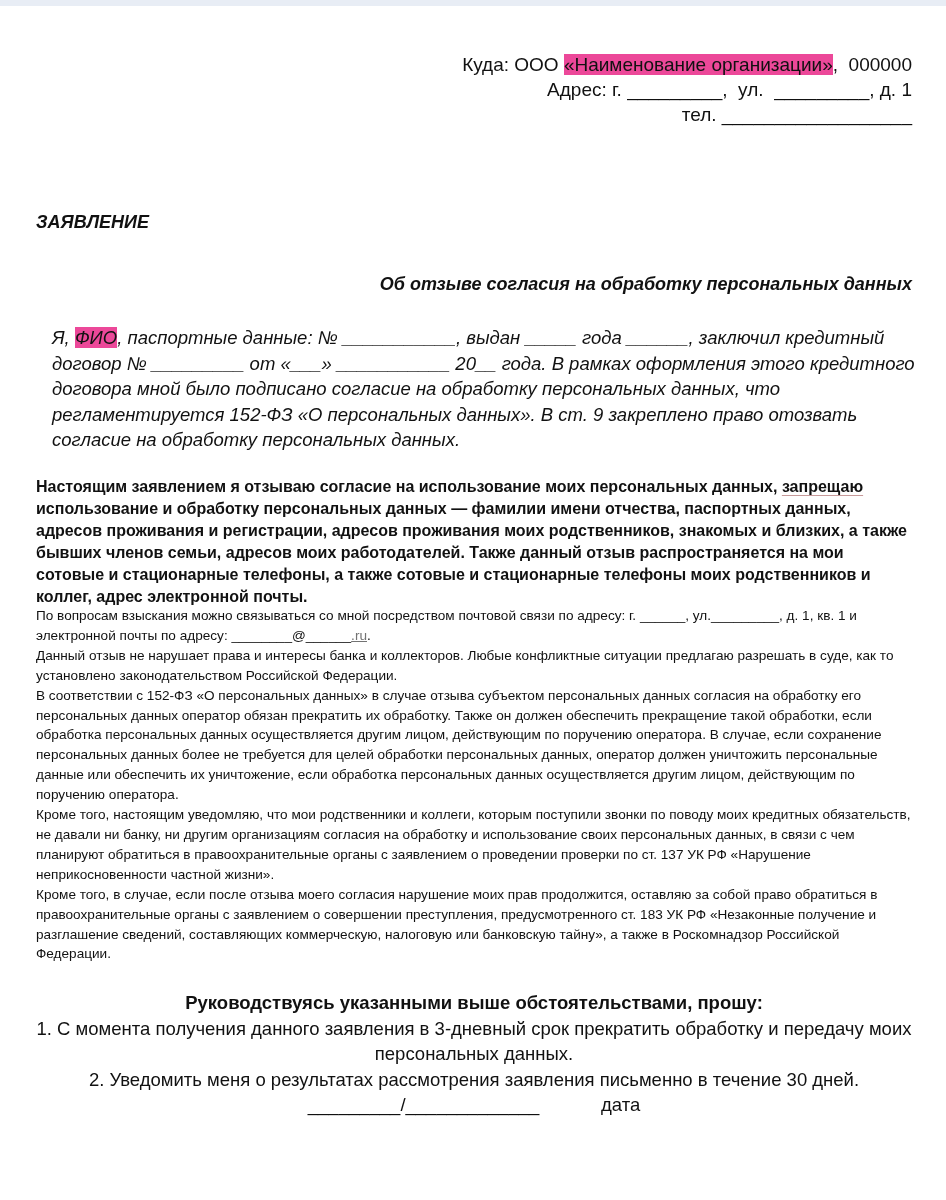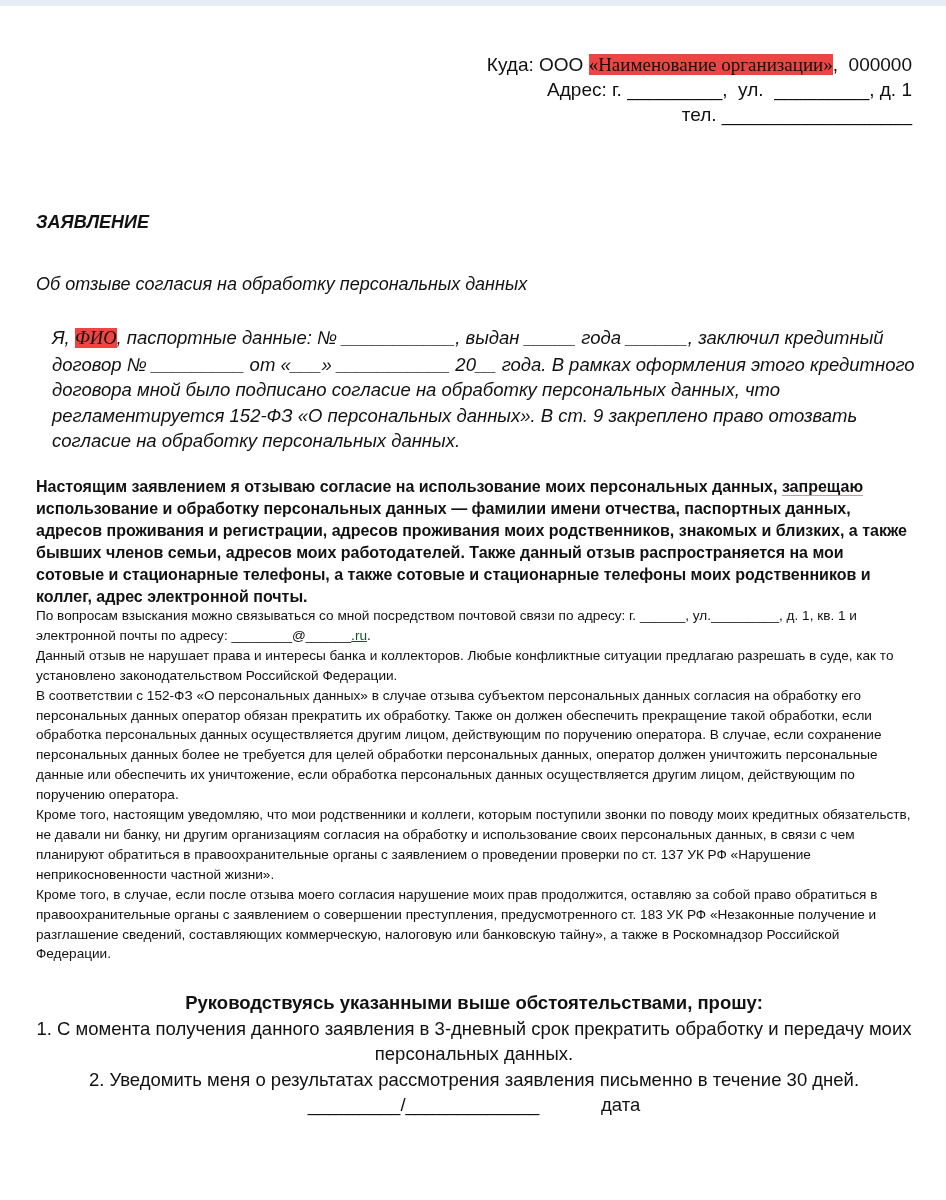--- a/index.html
+++ b/index.html
@@ -1,29 +1,29 @@
 <!DOCTYPE html>
 <html><head>
 <meta charset="utf-8">
 <style>
   html, body { margin: 0; padding: 0; background: #ffffff; }
   body { width: 946px; height: 1200px; position: relative; overflow: hidden; font-family: "Liberation Sans", sans-serif; color: #111; }
   .topbar { position: absolute; left: 0; top: 0; width: 946px; height: 6px; background: #e8edf5; }
   .page { position: absolute; left: 36px; top: 0; width: 876px; }
-  .hl { background: #ef4444; font-family: Liberation Serif, serif; }
+  .hl { background: #ec4899; }
   .header-block { position: absolute; right: 0; top: 52px; text-align: right; font-size: 19px; line-height: 25px; color: #111; }
   .header-block div { white-space: pre; }
   .title { position: absolute; left: 0; width: 876px; top: 212px; text-align: left; font-size: 18px; font-weight: bold; font-style: italic; }
-  .subtitle { position: absolute; left: 0; width: 876px; top: 274px; text-align: left; font-size: 18px; font-style: italic; }
+  .subtitle { position: absolute; left: 0; width: 876px; top: 274px; text-align: right; font-size: 18px; font-style: italic; font-weight: bold; }
   .intro { position: absolute; left: 16px; top: 325px; width: 876px; font-size: 18.5px; line-height: 25.5px; font-style: italic; }
   .bold-para { position: absolute; left: 0; top: 476px; width: 876px; font-size: 16px; line-height: 22px; font-weight: bold; }
   .u { text-decoration: underline; text-decoration-color: #c79a9a; text-underline-offset: 3px; }
   .small { position: absolute; left: 0; top: 606px; width: 876px; font-size: 13.6px; line-height: 19.9px; }
   .small p { margin: 0; }
-  a.link { color: #14532d; text-decoration: underline; }
+  a.link { color: #737373; text-decoration: underline; }
   .request { position: absolute; left: 0; top: 990px; width: 876px; font-size: 18.5px; line-height: 25.5px; }
   .request .lead { font-weight: bold; }
   .request p { margin: 0; text-align: center; }
   .sign { white-space: pre; }
 </style>
 </head>
 <body>
 
 <div class="topbar"></div>
 

